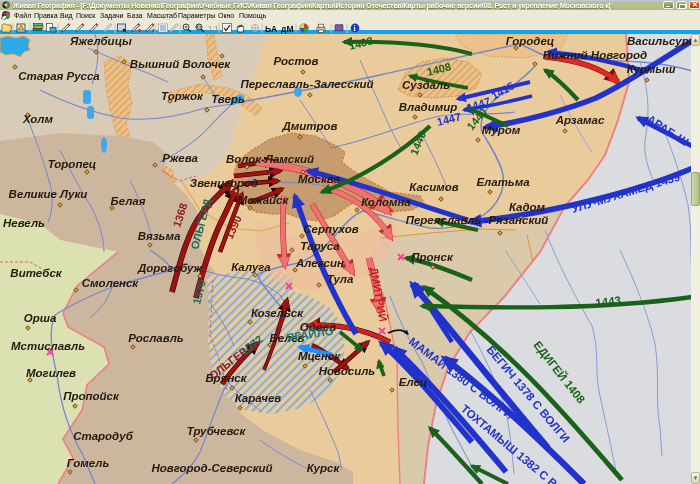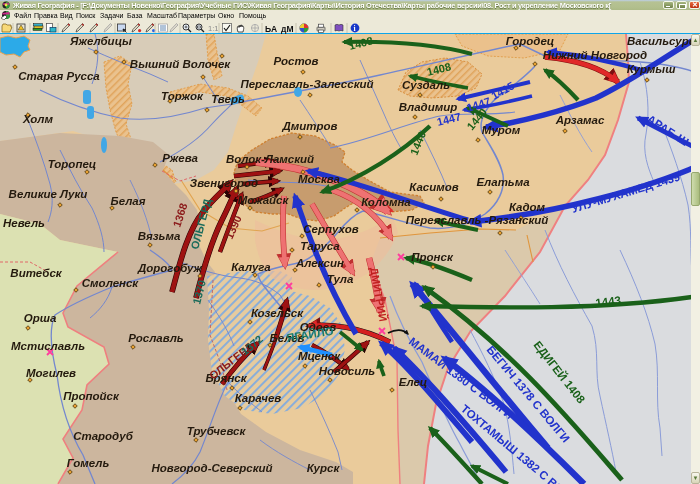--- a/index.html
+++ b/index.html
@@ -15,21 +15,21 @@
 #bmax{left:676px;background:linear-gradient(#a8b880,#6f814a);}
 #bclose{left:689px;width:11px;background:linear-gradient(#e8693c,#bb3010);}
 #bmin:after{content:"";position:absolute;left:2px;bottom:1px;width:4px;height:1.5px;background:#fff;}
 #bmax:after{content:"";position:absolute;left:2px;top:2px;width:5px;height:3px;border:1px solid #fff;}
 #bclose:after{content:"\2715";position:absolute;left:2px;top:-1.5px;color:#fff;font-size:7px;font-weight:bold;}
 #menubar{position:absolute;left:0;top:10px;width:700px;height:11px;background:#ece9d8;
 font-size:7px;color:#000;}
 #menubar span{position:absolute;top:1.5px;}
 #micon{position:absolute;left:1px;top:0px;width:10px;height:10px;}
 #toolbar{position:absolute;left:0;top:21px;width:700px;height:13px;background:#ece9d8;
-border-bottom:1px solid #0ea5e9;box-sizing:border-box;}
+border-bottom:4px solid #0ea5e9;box-sizing:border-box;}
 #map{position:absolute;left:0;top:34px;width:700px;height:352px;}
 #vscroll{position:absolute;left:691px;top:34px;width:9px;height:450px;background:#f2f0e3;}
 .sbtn{position:absolute;left:0;width:9px;height:12px;background:linear-gradient(#f8f7ee,#d8d5b8);
 border:1px solid #b8b49a;border-radius:2px;box-sizing:border-box;color:#5a7a3a;font-size:6px;
 text-align:center;line-height:10px;}
 #sthumb{position:absolute;left:0;top:138px;width:9px;height:34px;border-radius:2px;
 background:linear-gradient(90deg,#cfdcae,#aabc7e);border:1px solid #97a86e;box-sizing:border-box;}
 </style>
 </head>
 <body>

